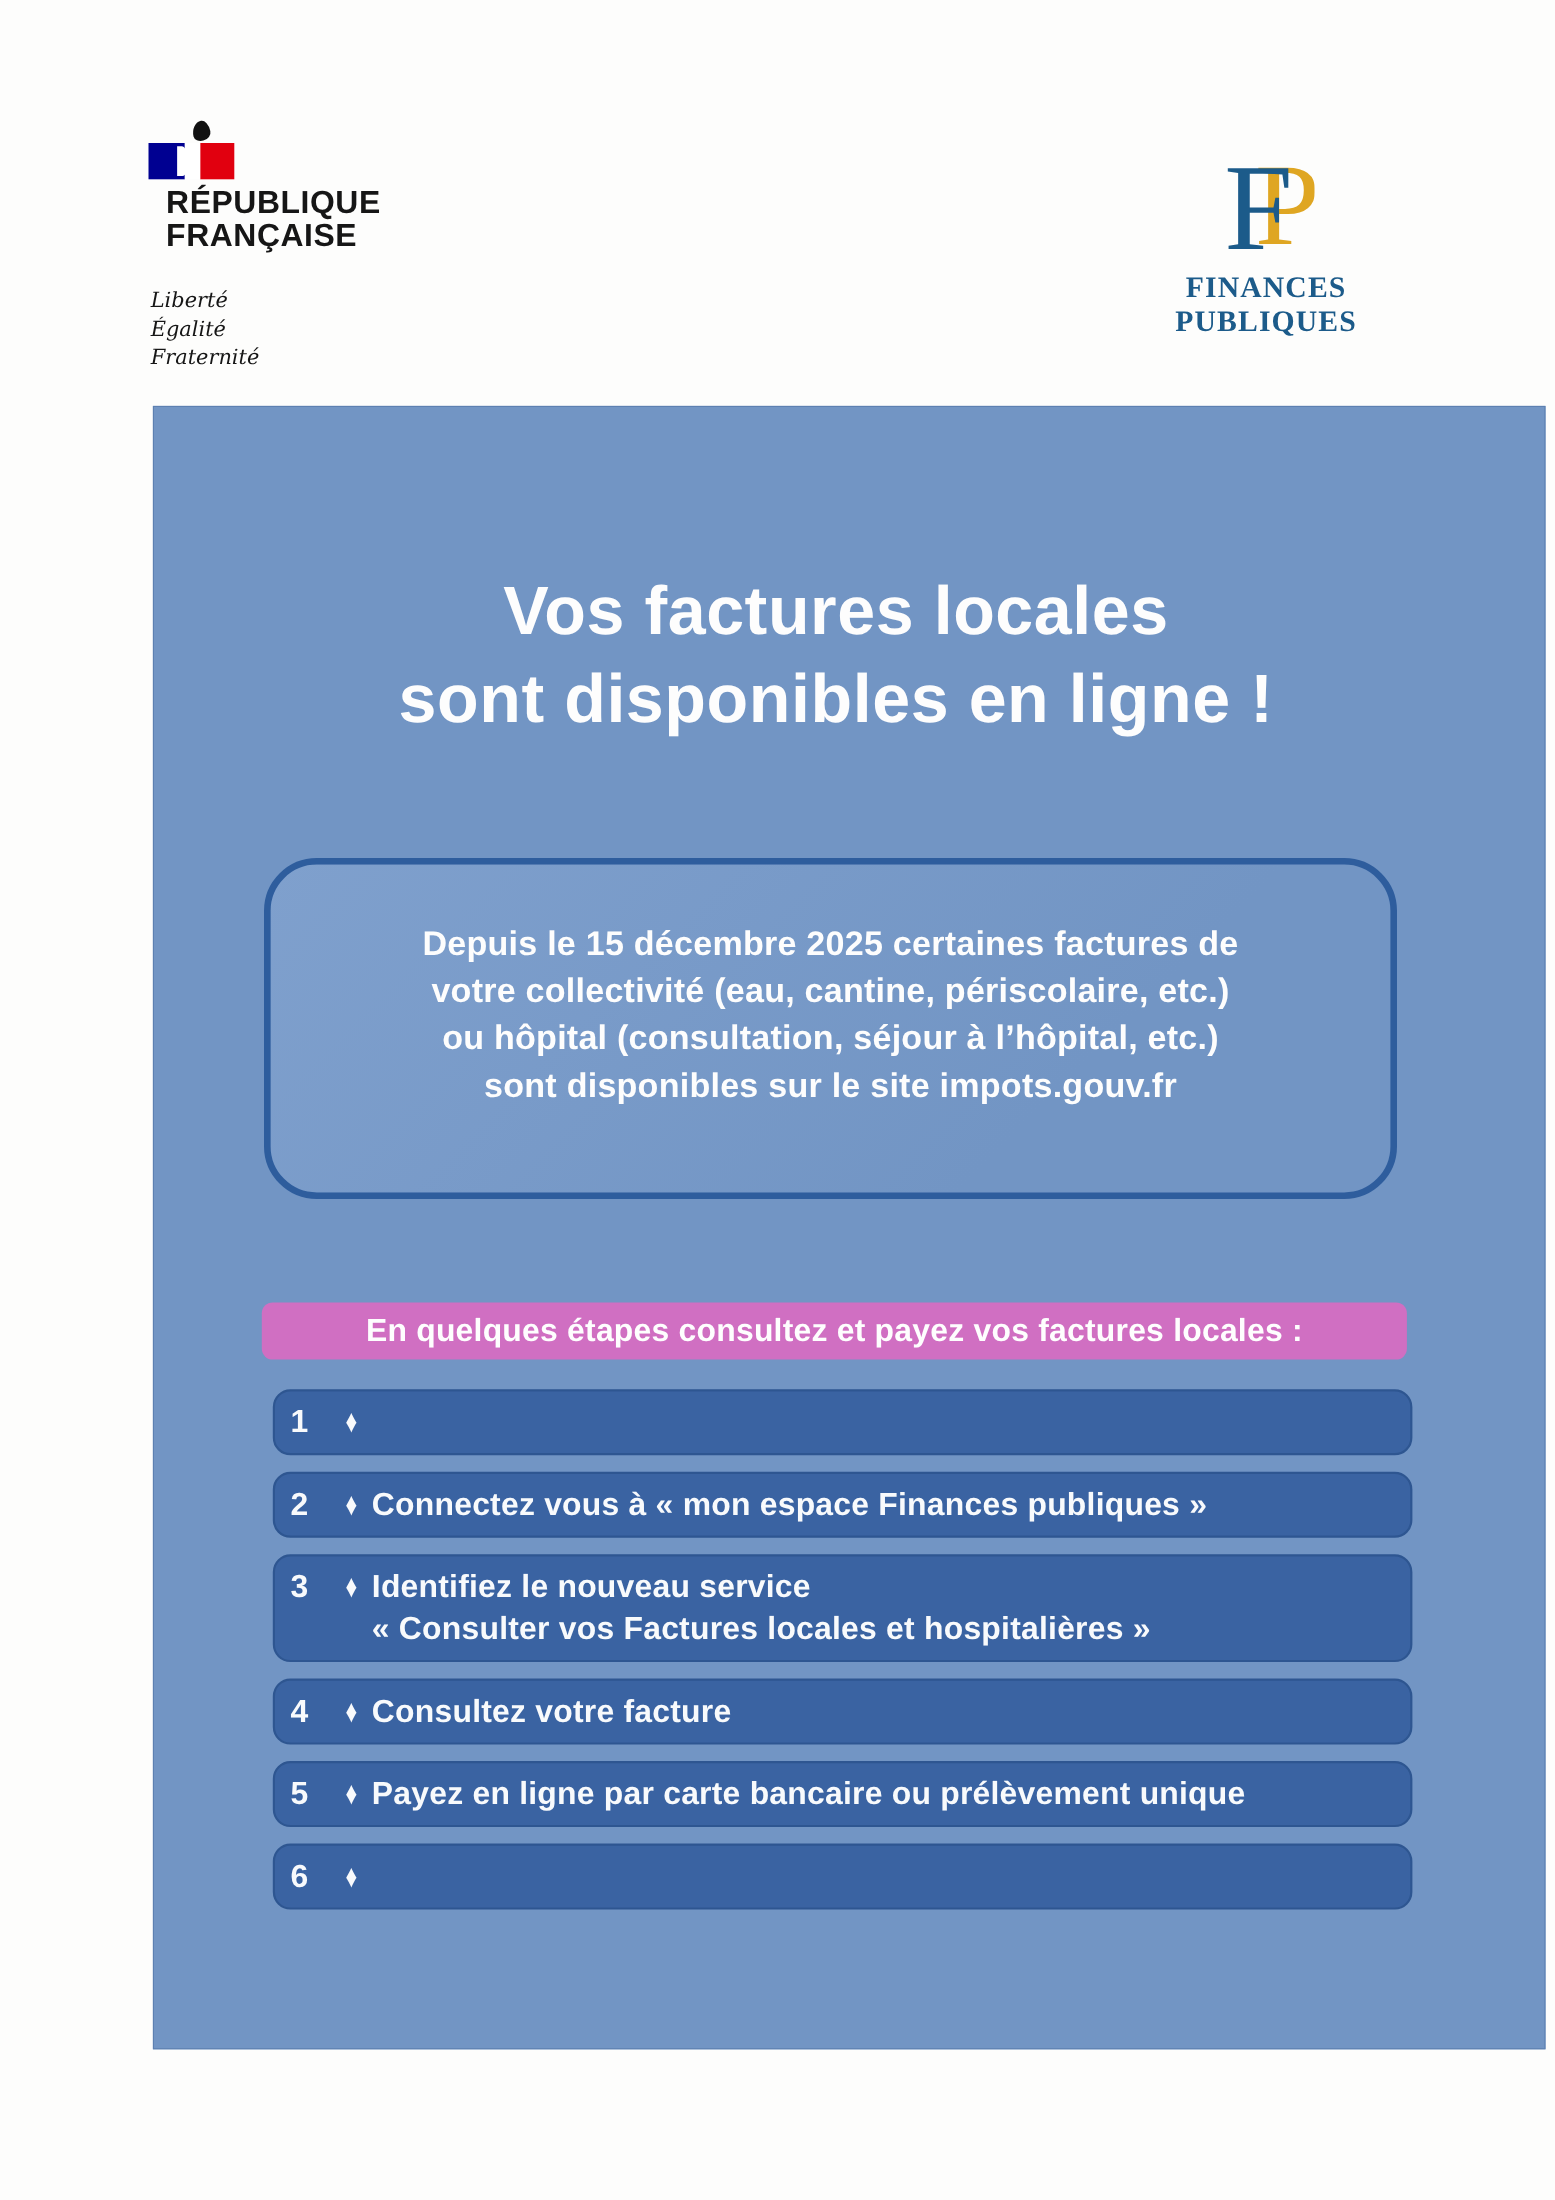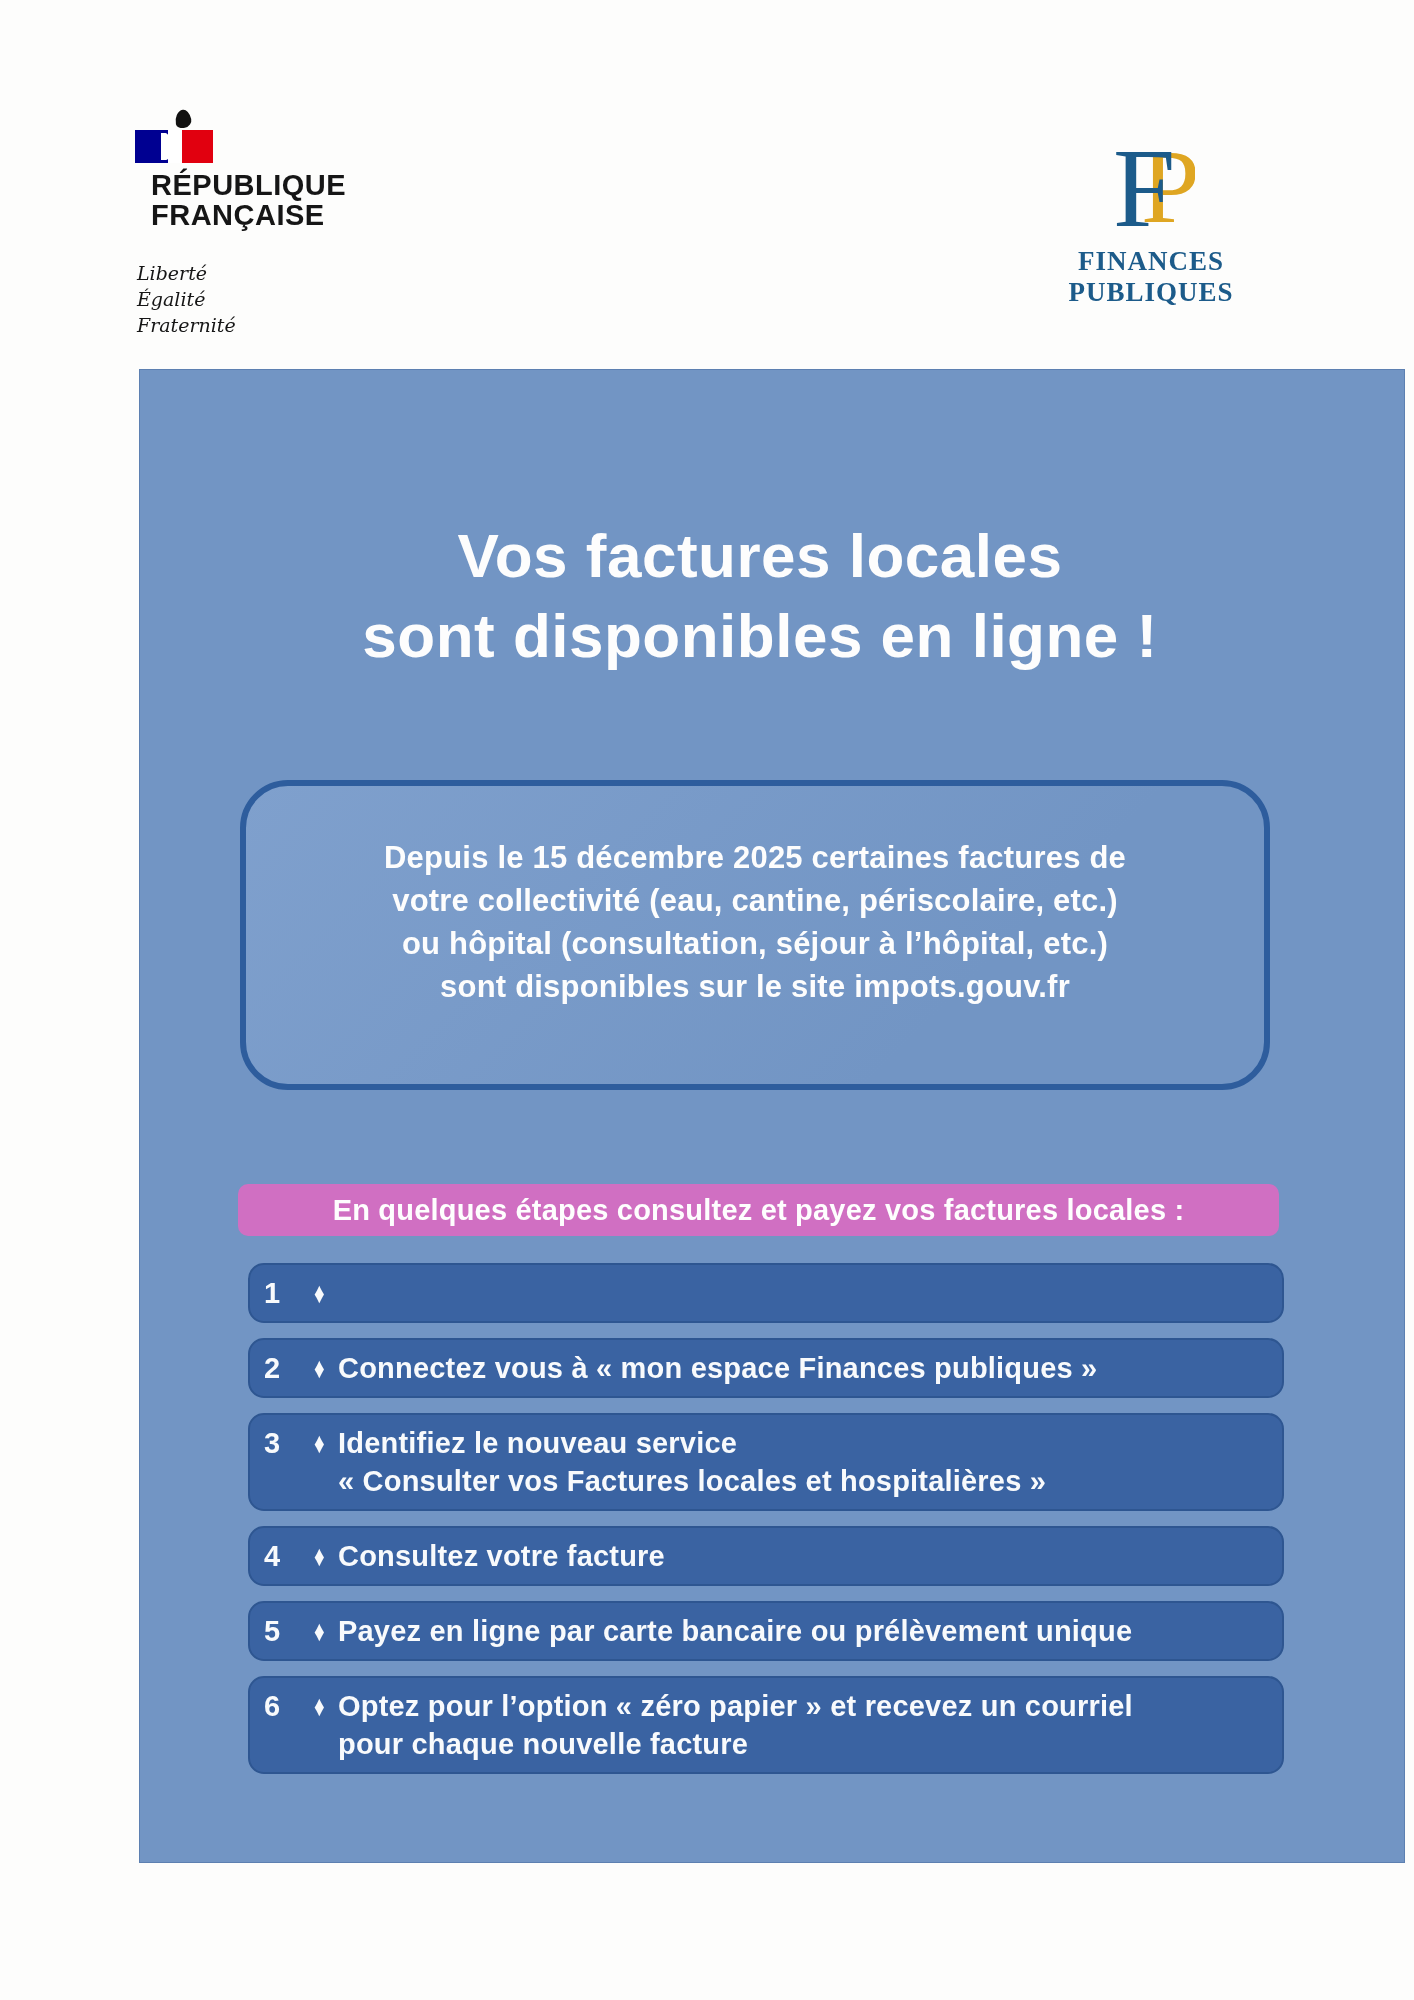--- a/index.html
+++ b/index.html
@@ -165,21 +165,17 @@
         <div class="step-num">5</div>
         <div class="step-bullet">♦</div>
         <div class="step-lines">
           <div>Payez en ligne par carte bancaire ou prélèvement unique</div>
         </div>
       </div>
 
       <div class="step">
         <div class="step-num">6</div>
         <div class="step-bullet">♦</div>
-        <div class="step-lines">
-          <div>Optez pour l’option « zéro papier » et recevez un courriel</div>
-          <div>pour chaque nouvelle facture</div>
-        </div>
       </div>
 
     </div>
   </div>
 </div>
 
 </body></html>

